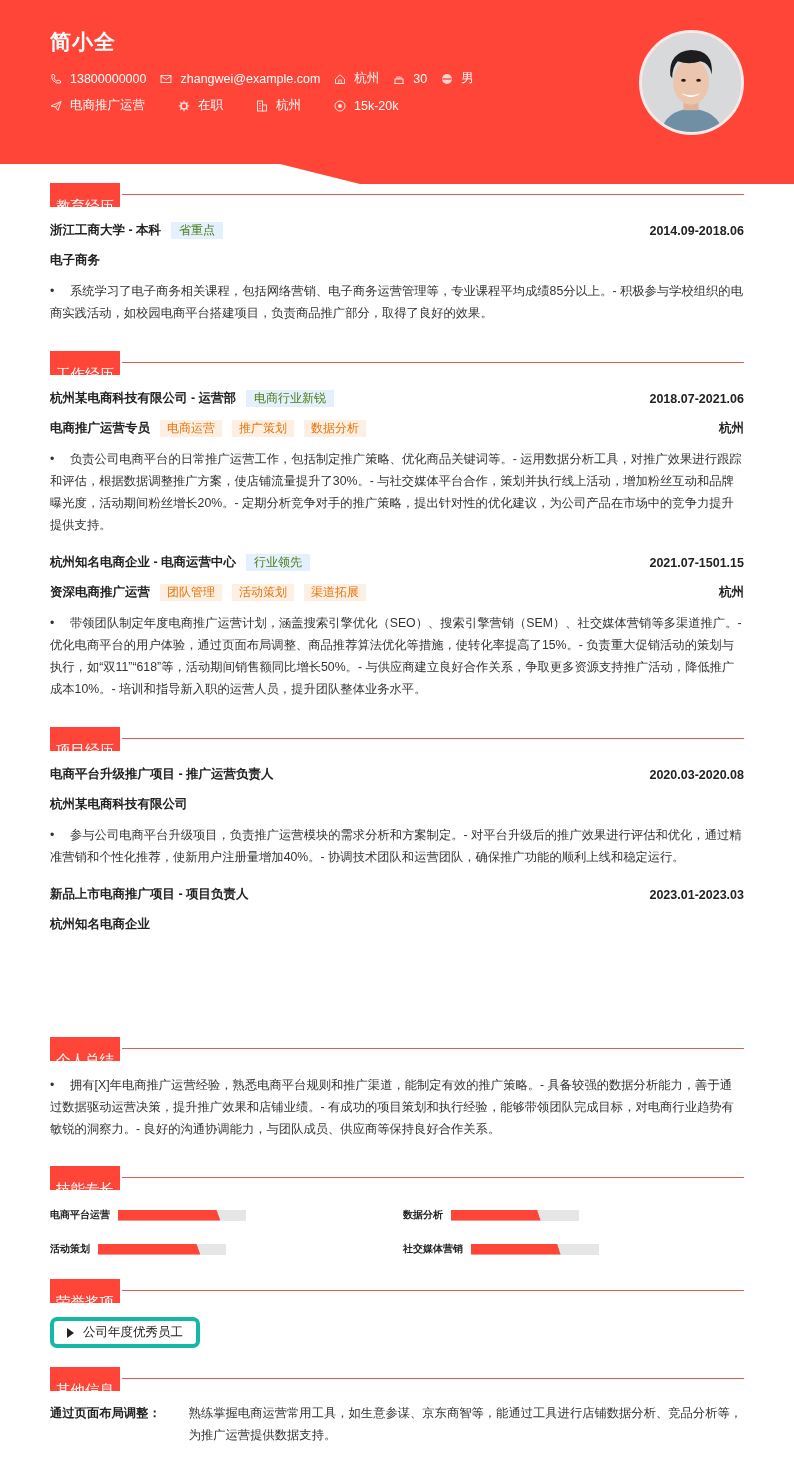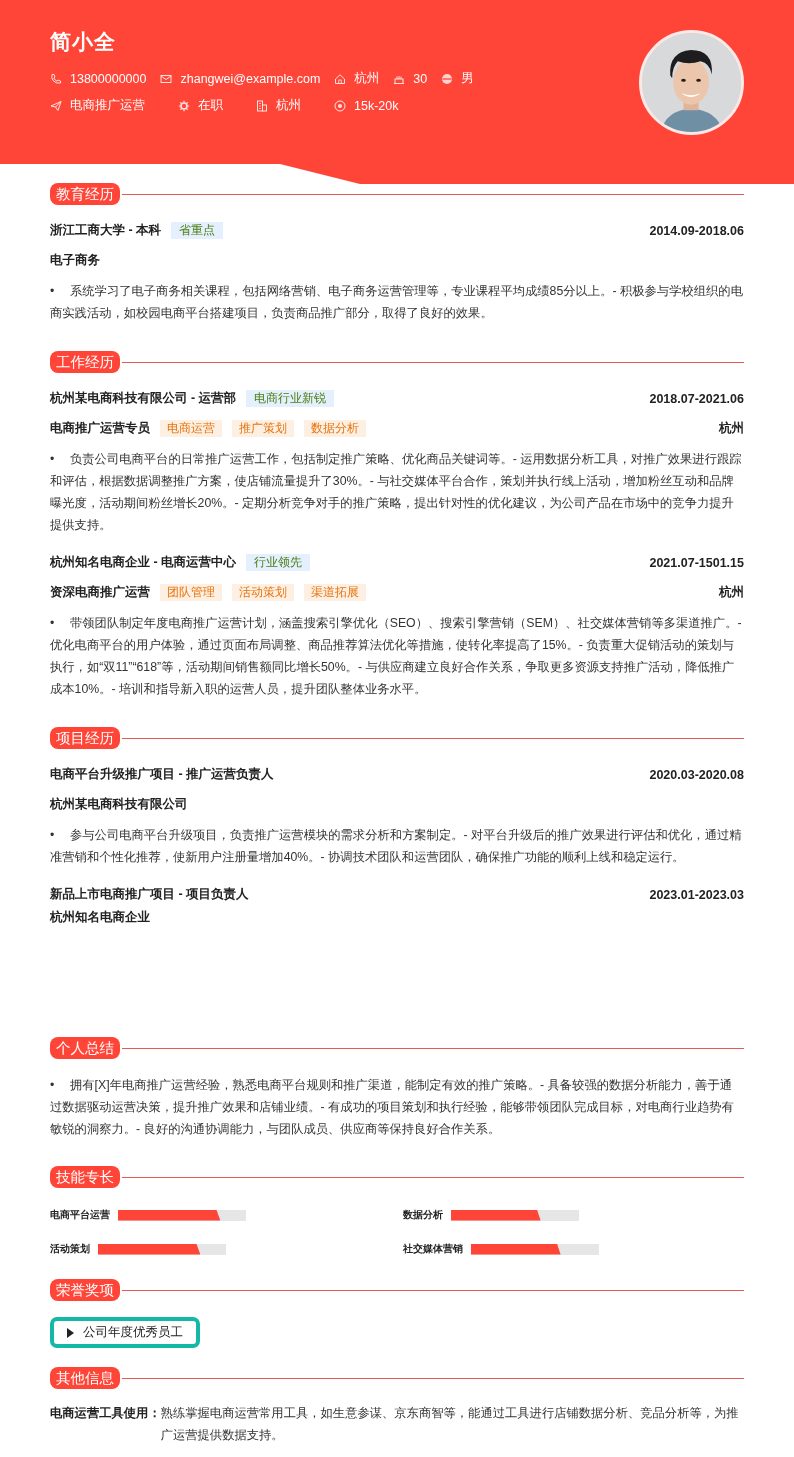--- a/index.html
+++ b/index.html
@@ -13,40 +13,40 @@
   .info-row.r1 { top: 70px; }
   .info-row.r2 { top: 97px; gap: 19px; }
   .info-item { display: flex; align-items: center; margin-right: 14px; }
   .info-item .ic { width: 12px; height: 12px; margin-right: 8px; display: inline-flex; align-items: center; justify-content: center; opacity: 0.85; }
   .info-item .ic svg { width: 12px; height: 12px; }
 
   .avatar { position: absolute; left: 639px; top: 30px; width: 105px; height: 105px; border-radius: 50%; border: 3px solid #fde8e6; background: #d9dadc; overflow: hidden; }
 
   .section { position: absolute; left: 50px; width: 694px; }
   .sec-head { position: relative; height: 22px; }
-  .sec-title { position: absolute; left: 0; top: 0; height: 22px; padding: 0 6px; background: #ff4538; color: #fff; font-size: 14.5px; line-height: 22px; border-radius: 8px; }
+  .sec-title { position: absolute; left: 0; top: 0; height: 22px; padding: 12px 6px; background: #ff4538; color: #fff; font-size: 14.5px; line-height: 22px; }
   .sec-line { position: absolute; left: 72px; right: 0; top: 11px; height: 1px; background: #e25b55; }
 
   .row { position: absolute; left: 0; right: 0; display: flex; align-items: center; justify-content: space-between; font-size: 12.5px; font-weight: bold; color: #222; }
   .row .left { display: flex; align-items: center; }
   .tag-blue { display: inline-block; margin-left: 10px; padding: 0 8px; height: 17px; line-height: 17px; background: #e4f0fd; color: #4d7c0f; font-weight: normal; font-size: 12px; }
   .tag-orange { display: inline-block; margin-left: 10px; padding: 0 7px; height: 17px; line-height: 17px; background: #fdf0e2; color: #e8730d; font-weight: normal; font-size: 12px; }
   .para { position: absolute; left: 0; right: 0; font-size: 12.3px; line-height: 22px; color: #333; }
   .para .bullet { display: inline-block; width: 20px; }
 
   .skill { position: absolute; display: flex; align-items: center; font-size: 10px; font-weight: bold; }
   .skill .track { margin-left: 8px; width: 128px; height: 11px; background: #e6e6e6; position: relative; }
   .skill .fill { position: absolute; left: 0; top: 0; height: 11px; background: #ff4538; clip-path: polygon(0 0, 96% 0, 100% 100%, 0 100%); }
 
   .award { position: absolute; left: 0; top: 38px; height: 31px; padding: 0 13px; border: 4px solid #14b8a6; border-radius: 7px; display: flex; align-items: center; font-size: 12.5px; }
   .award .tri { width: 0; height: 0; border-left: 7px solid #222; border-top: 5px solid transparent; border-bottom: 5px solid transparent; margin-right: 9px; }
 
   .other { position: absolute; left: 0; right: 0; top: 35px; display: flex; font-size: 12.3px; line-height: 22px; }
   .other .label { font-weight: bold; white-space: nowrap; }
-  .other .val { color: #333; }
+  .other .val { color: #333; margin-left: 28px; }
 </style>
 </head>
 <body>
 
 <div class="header">
   <div class="name">简小全</div>
 
   <div class="info-row r1">
     <div class="info-item">
       <span class="ic">
@@ -232,21 +232,21 @@
     <span>杭州某电商科技有限公司</span>
   </div>
   <div class="para" style="top:97px;">
     <span class="bullet">•</span><span>参与公司电商平台升级项目，负责推广运营模块的需求分析和方案制定。- 对平台升级后的推广效果进行评估和优化，通过精准营销和个性化推荐，使新用户注册量增加40%。- 协调技术团队和运营团队，确保推广功能的顺利上线和稳定运行。</span>
   </div>
 
   <div class="row" style="top:159px;">
     <span>新品上市电商推广项目 - 项目负责人</span>
     <span>2023.01-2023.03</span>
   </div>
-  <div class="row" style="top:182px;">
+  <div class="row" style="top:189px;">
     <span>杭州知名电商企业</span>
   </div>
 </div>
 
 <div class="section" style="top:1037px; height:110px;">
   <div class="sec-head">
     <div class="sec-title">个人总结</div>
     <div class="sec-line"></div>
   </div>
   <div class="para" style="top:37px;">
@@ -295,18 +295,18 @@
     <span>公司年度优秀员工</span>
   </div>
 </div>
 
 <div class="section" style="top:1367px; height:85px;">
   <div class="sec-head">
     <div class="sec-title">其他信息</div>
     <div class="sec-line"></div>
   </div>
   <div class="other">
-    <span class="label">电商运营工具使用：</span>
+    <span class="label">通过页面布局调整：</span>
     <span class="val">熟练掌握电商运营常用工具，如生意参谋、京东商智等，能通过工具进行店铺数据分析、竞品分析等，为推广运营提供数据支持。</span>
   </div>
 </div>
 
 <div style="height:1457px;"></div>
 
 </body></html>

